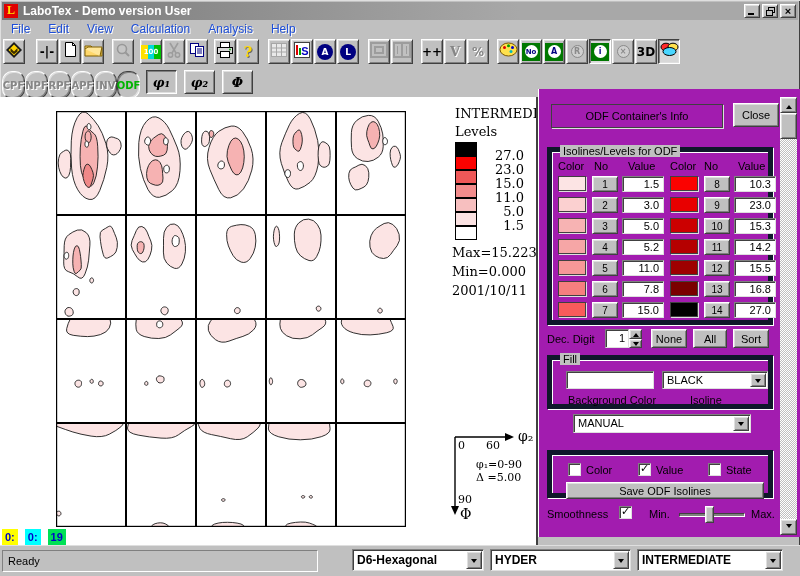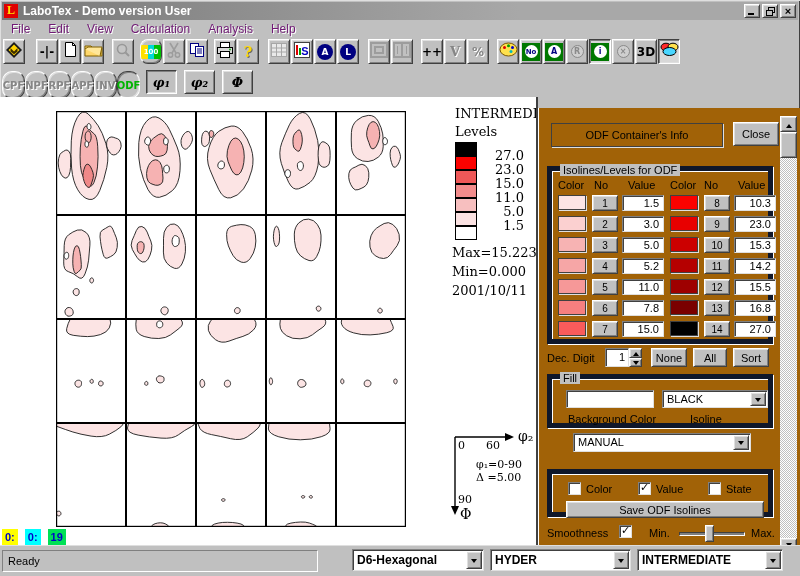--- a/index.html
+++ b/index.html
@@ -23,21 +23,21 @@
               background:linear-gradient(90deg,#787878,#a8a8a8 65%,#a8a8a8);
               display:flex; align-items:center; }
   #app-icon { width:14px; height:14px; margin-left:2px; background:#e00000; color:#ffe000;
               font:bold 12px "Liberation Serif",serif; text-align:center; line-height:13px; }
   #title-text { color:#fff; font-weight:bold; font-size:12px; margin-left:5px; white-space:nowrap; }
   .winbtn { width:16px; height:14px; display:flex; align-items:center; justify-content:center;
             font:bold 10px "Liberation Sans",sans-serif; color:#000; }
   #winbtns { position:absolute; right:2px; top:2px; display:flex; gap:2px; }
   
   #menubar { left:2px; top:21px; width:796px; height:16px; display:flex; }
-  .menu-item { padding:1px 9px; font-size:12px; color:#701a75; text-shadow:1px 1px 0 #fff; }
+  .menu-item { padding:1px 9px; font-size:12px; color:#1d4ed8; text-shadow:1px 1px 0 #fff; }
   
   #toolbar1 { left:0; top:37px; width:800px; height:30px; }
   .tbtn { position:absolute; top:2px; width:22px; height:25px; display:flex; align-items:center;
           justify-content:center; overflow:hidden; }
   .tbtn.pressed { background:#d8d8d8; }
   .g-text { font-weight:bold; font-size:12px; color:#000; font-family:"DejaVu Sans",sans-serif; }
   .tbtn.disabled .g-text { color:#868686; text-shadow:1px 1px 0 #fff; }
   #toolbar2 { left:0; top:68px; width:800px; height:29px; }
   .modebtn { position:absolute; top:3px; width:23px; height:28px; display:flex; align-items:center;
              justify-content:center; font:bold 10px "DejaVu Sans",sans-serif;border-radius:10px; }
@@ -46,21 +46,21 @@
             justify-content:center; font:italic bold 13px "DejaVu Serif",serif; }
   
   #plot-region { left:0; top:97px; width:538px; height:448px; background:#fff; overflow:hidden;
                  border-right:2px solid #404040; }
   .serif { font-family:"DejaVu Serif",serif; }
   .leg-val { position:absolute; width:38px; text-align:right; font-size:13px; height:13px; line-height:13px; }
   .leg-box { position:absolute; width:22px; height:14px; border:1px solid #000; }
   .badge { display:inline-block; margin-right:7px; padding:0 3px; font:bold 11px "Liberation Sans",sans-serif;
            color:#0000c8; height:16px; line-height:16px; }
   
-  #side-panel { left:538px; top:108px; width:262px; height:448px; background:#a16207;
+  #side-panel { left:538px; top:89px; width:262px; height:448px; background:#a21caf;
                 border-left:1px solid #ffffff; font-size:11px; }
   .p-label { position:absolute; font-size:11px; white-space:nowrap; }
   .btn { display:flex; align-items:center; justify-content:center; font-size:11px; }
   .vfield { position:absolute; background:#fff; border:1px solid; border-color:#808080 #dfdfdf #dfdfdf #808080;
             box-shadow: inset 1px 1px 0 #404040; text-align:right; padding:1px 4px 0 0; font-size:11px; }
   .swatch { position:absolute; border:1px solid #404040; box-shadow:1px 1px 0 #dfdfdf; }
   .nobtn { position:absolute; font-size:10px; }
   .checkbox { position:absolute; width:13px; height:13px; background:#fff; border:1px solid;
               border-color:#808080 #dfdfdf #dfdfdf #808080; box-shadow: inset 1px 1px 0 #404040; }
   .checkbox.checked::after { content:"✓"; position:absolute; left:1px; top:-2px;
@@ -150,21 +150,21 @@
             <path d="M1 3 h6 l2 2 h9 v8 h-17 z" fill="#ffd86c" stroke="#806000"></path>
             <path d="M1 6 l3 -2 h14 l-2 9" fill="#ffe79a" stroke="#806000"></path>
           </svg></span>
       </div>
       <div class="tbtn out disabled" style="left: 112px;">
         <span style="filter: grayscale(1) opacity(0.65);"><svg width="16" height="16" viewBox="0 0 16 16">
             <circle cx="7" cy="7" r="4.5" fill="#c8c8c8" stroke="#828282" stroke-width="1.6"></circle>
             <line x1="10.5" y1="10.5" x2="14" y2="14" stroke="#828282" stroke-width="2"></line>
           </svg></span>
       </div>
-      <div class="tbtn out" style="left: 140px; border-radius: 8px;">
+      <div class="tbtn out" style="left: 140px;">
         <span class="stripes">100</span>
       </div>
       <div class="tbtn out disabled" style="left: 163px;">
         <span style="filter: grayscale(1) opacity(0.65);"><svg width="14" height="16" viewBox="0 0 14 16">
             <path d="M3 1 L9 11 M11 1 L5 11" stroke="#8a8a8a" stroke-width="1.6" fill="none"></path>
             <circle cx="3.5" cy="13" r="2.2" fill="none" stroke="#8a8a8a" stroke-width="1.5"></circle>
             <circle cx="10.5" cy="13" r="2.2" fill="none" stroke="#8a8a8a" stroke-width="1.5"></circle>
           </svg></span>
       </div>
       <div class="tbtn out" style="left: 186px;">

